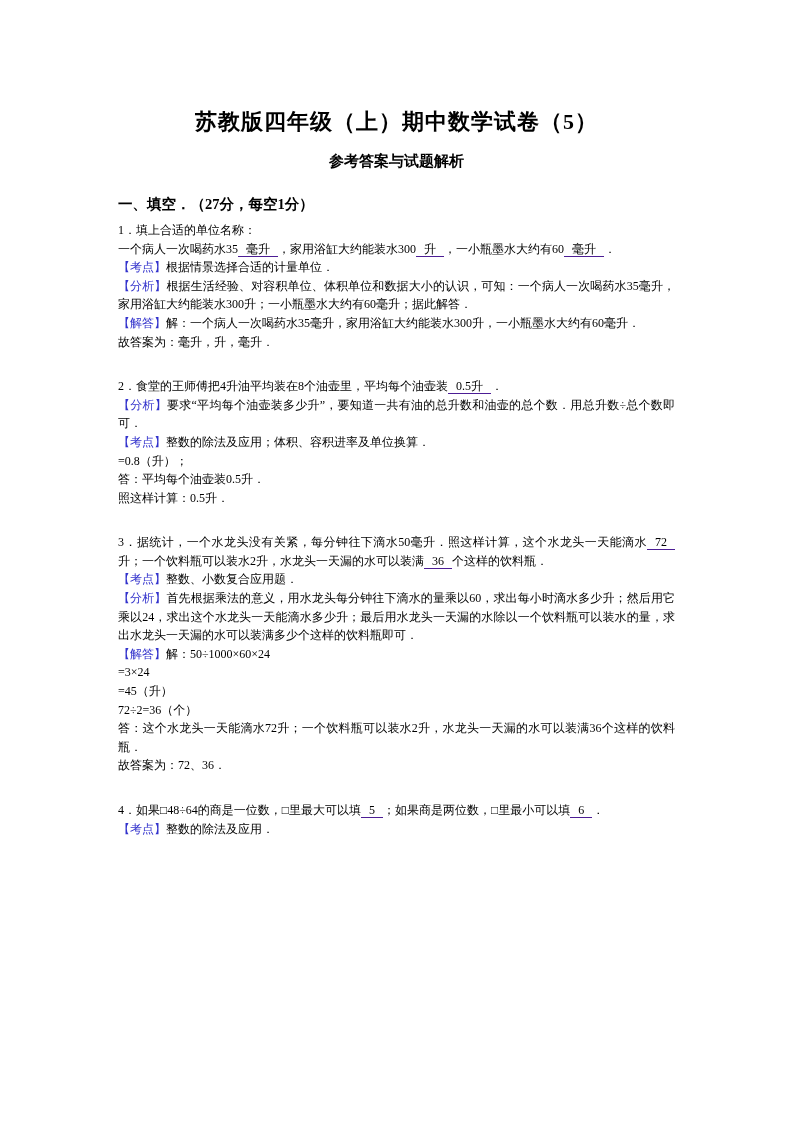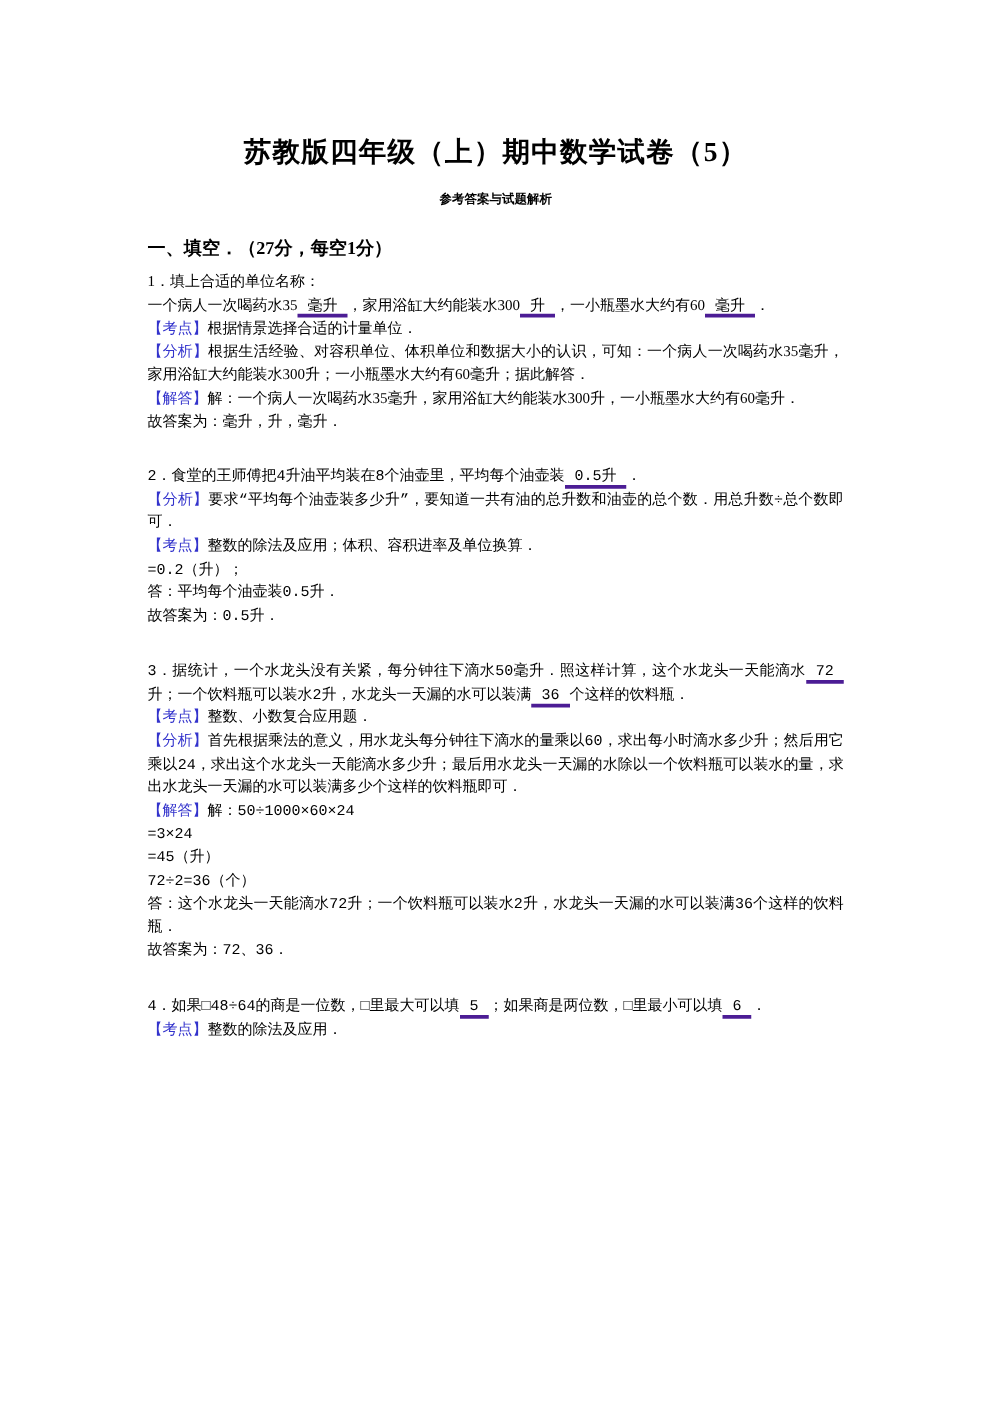--- a/index.html
+++ b/index.html
@@ -22,49 +22,48 @@
   .doc-title {
     text-align: center;
     font-size: 22px;
     font-weight: bold;
     line-height: 1.25;
     margin: 0 0 16px 0;
     letter-spacing: 1px;
   }
   .doc-subtitle {
     text-align: center;
-    font-size: 10px;
+    font-size: 15px;
     font-weight: bold;
     margin: 0 0 22px 0;
   }
   .section-heading {
     font-size: 14.5px;
     font-weight: bold;
     margin: 14px 0 6px 0;
     line-height: 1.55;
   }
   .question {
     margin: 0;
   }
   .question + .question {
     margin-top: 26px;
-    font-family: Liberation Mono, monospace;
   }
   .line {
     margin: 0;
     font-size: 12px;
     line-height: 1.55;
     text-align: justify;
     word-break: break-all;
   }
   .tag {
     color: var(--label-color, #3333cc);
   }
   .blank {
-    border-bottom: 3px solid #4c1d95;
+    border-bottom: 1px solid #4c1d95;
     padding: 0 8px;
     white-space: nowrap;
   }
 </style>
 </head>
 <body>
 
 <div class="page">
   <h1 class="doc-title">苏教版四年级（上）期中数学试卷（5）</h1>
   <div class="doc-subtitle">参考答案与试题解析</div>
@@ -75,23 +74,23 @@
         <p class="line"><span>一个病人一次喝药水35</span><span class="blank">毫升</span><span>，家用浴缸大约能装水300</span><span class="blank">升</span><span>，一小瓶墨水大约有60</span><span class="blank">毫升</span><span>．</span></p>
         <p class="line"><span class="tag">【考点】</span><span>根据情景选择合适的计量单位．</span></p>
         <p class="line"><span class="tag">【分析】</span><span>根据生活经验、对容积单位、体积单位和数据大小的认识，可知：一个病人一次喝药水35毫升，家用浴缸大约能装水300升；一小瓶墨水大约有60毫升；据此解答．</span></p>
         <p class="line"><span class="tag">【解答】</span><span>解：一个病人一次喝药水35毫升，家用浴缸大约能装水300升，一小瓶墨水大约有60毫升．</span></p>
         <p class="line"><span>故答案为：毫升，升，毫升．</span></p>
       </div>
       <div class="question">
         <p class="line"><span>2．食堂的王师傅把4升油平均装在8个油壶里，平均每个油壶装</span><span class="blank">0.5升</span><span>．</span></p>
         <p class="line"><span class="tag">【分析】</span><span>要求“平均每个油壶装多少升”，要知道一共有油的总升数和油壶的总个数．用总升数÷总个数即可．</span></p>
         <p class="line"><span class="tag">【考点】</span><span>整数的除法及应用；体积、容积进率及单位换算．</span></p>
-        <p class="line"><span>=0.2（升）；</span></p>
+        <p class="line"><span>=0.8（升）；</span></p>
         <p class="line"><span>答：平均每个油壶装0.5升．</span></p>
-        <p class="line"><span>故答案为：0.5升．</span></p>
+        <p class="line"><span>照这样计算：0.5升．</span></p>
       </div>
       <div class="question">
         <p class="line"><span>3．据统计，一个水龙头没有关紧，每分钟往下滴水50毫升．照这样计算，这个水龙头一天能滴水</span><span class="blank">72</span><span>升；一个饮料瓶可以装水2升，水龙头一天漏的水可以装满</span><span class="blank">36</span><span>个这样的饮料瓶．</span></p>
         <p class="line"><span class="tag">【考点】</span><span>整数、小数复合应用题．</span></p>
         <p class="line"><span class="tag">【分析】</span><span>首先根据乘法的意义，用水龙头每分钟往下滴水的量乘以60，求出每小时滴水多少升；然后用它乘以24，求出这个水龙头一天能滴水多少升；最后用水龙头一天漏的水除以一个饮料瓶可以装水的量，求出水龙头一天漏的水可以装满多少个这样的饮料瓶即可．</span></p>
         <p class="line"><span class="tag">【解答】</span><span>解：50÷1000×60×24</span></p>
         <p class="line"><span>=3×24</span></p>
         <p class="line"><span>=45（升）</span></p>
         <p class="line"><span>72÷2=36（个）</span></p>
         <p class="line"><span>答：这个水龙头一天能滴水72升；一个饮料瓶可以装水2升，水龙头一天漏的水可以装满36个这样的饮料瓶．</span></p>

